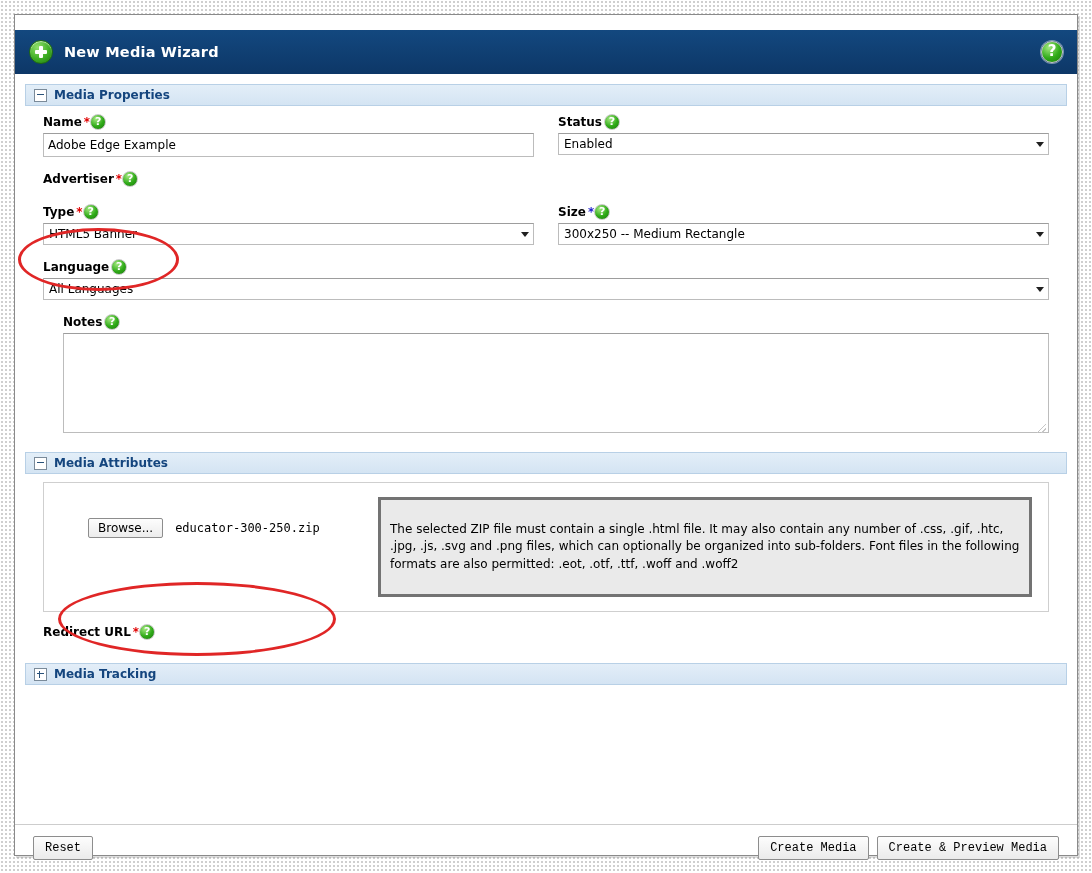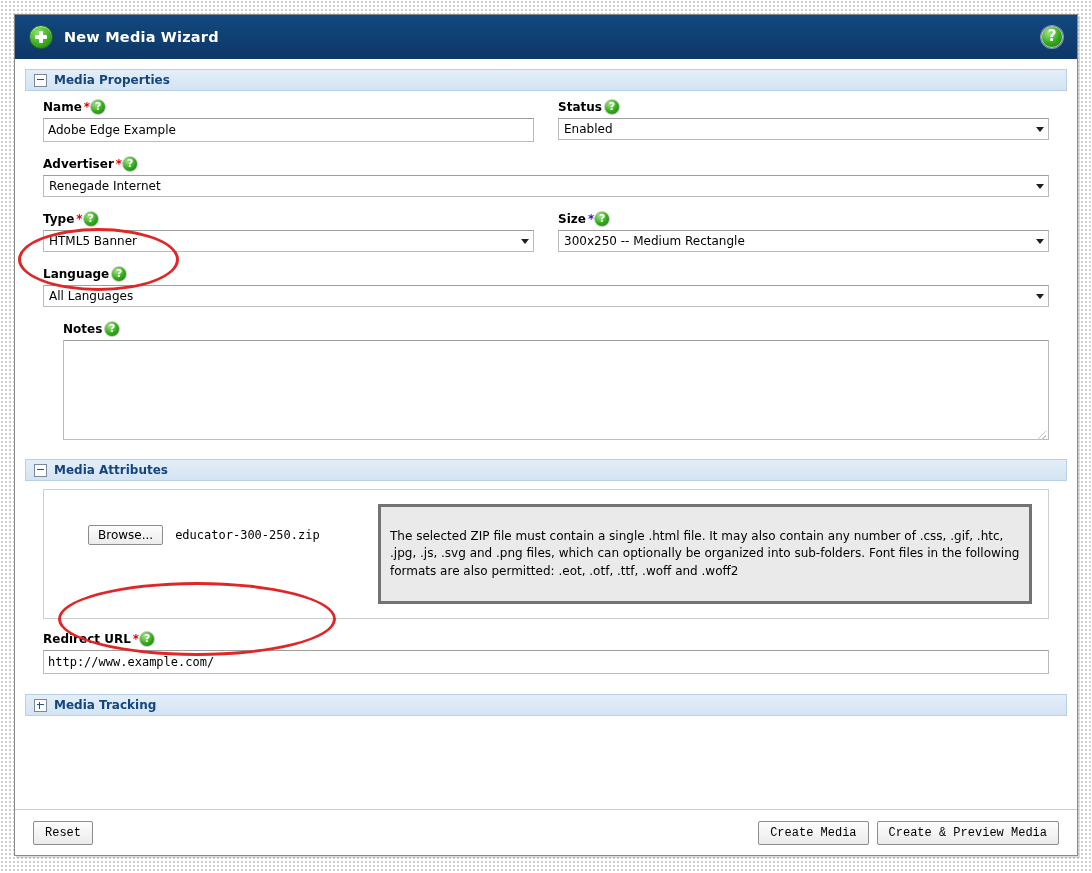--- a/index.html
+++ b/index.html
@@ -36,20 +36,21 @@
   
   #titlebar {
     height: 44px;
     background: #104075;
     background: linear-gradient(to bottom, #13487f 0%, #0d3767 100%);
     display: flex;
     align-items: center;
     padding: 0 12px 0 14px;
     box-sizing: border-box;
     position: relative;
+    margin-top: 15px;
   }
   .title-plus-icon {
     width: 22px;
     height: 22px;
     border-radius: 50%;
     background: radial-gradient(circle at 35% 28%, #8fe06a 0%, #3fae25 55%, #237a12 100%);
     border: 1px solid #1d6b10;
     box-shadow: inset 0 1px 1px rgba(255,255,255,0.65);
     position: relative;
     flex: 0 0 auto;
@@ -401,24 +402,20 @@
       </div>
 
       <div class="row">
         <div class="col full">
           <div class="field-label-line">
             <span><span class="field-label">Advertiser</span><span class="req">*</span></span>
             <span class="help-badge">
                 <span>?</span>
               </span>
           </div>
-          <div class="select-box">
-            <span class="select-value">Renegade Internet</span>
-            <span class="caret"></span>
-          </div>
         </div>
       </div>
 
       <div class="row">
         <div class="col">
           <div class="field-label-line">
             <span><span class="field-label">Type</span><span class="req">*</span></span>
             <span class="help-badge">
                 <span>?</span>
               </span>
@@ -494,21 +491,20 @@
       </div>
 
       <div class="row" style="margin-bottom:20px;">
         <div class="col full">
           <div class="field-label-line">
             <span><span class="field-label">Redirect URL</span><span class="req">*</span></span>
             <span class="help-badge">
                 <span>?</span>
               </span>
           </div>
-          <input class="text-input" type="text" value="http://www.example.com/" style="">
         </div>
       </div>
 
     </div>
 
     <div class="section-bar">
       <div class="toggle-box expandable"></div>
       <span class="section-title">Media Tracking</span>
     </div>
 

